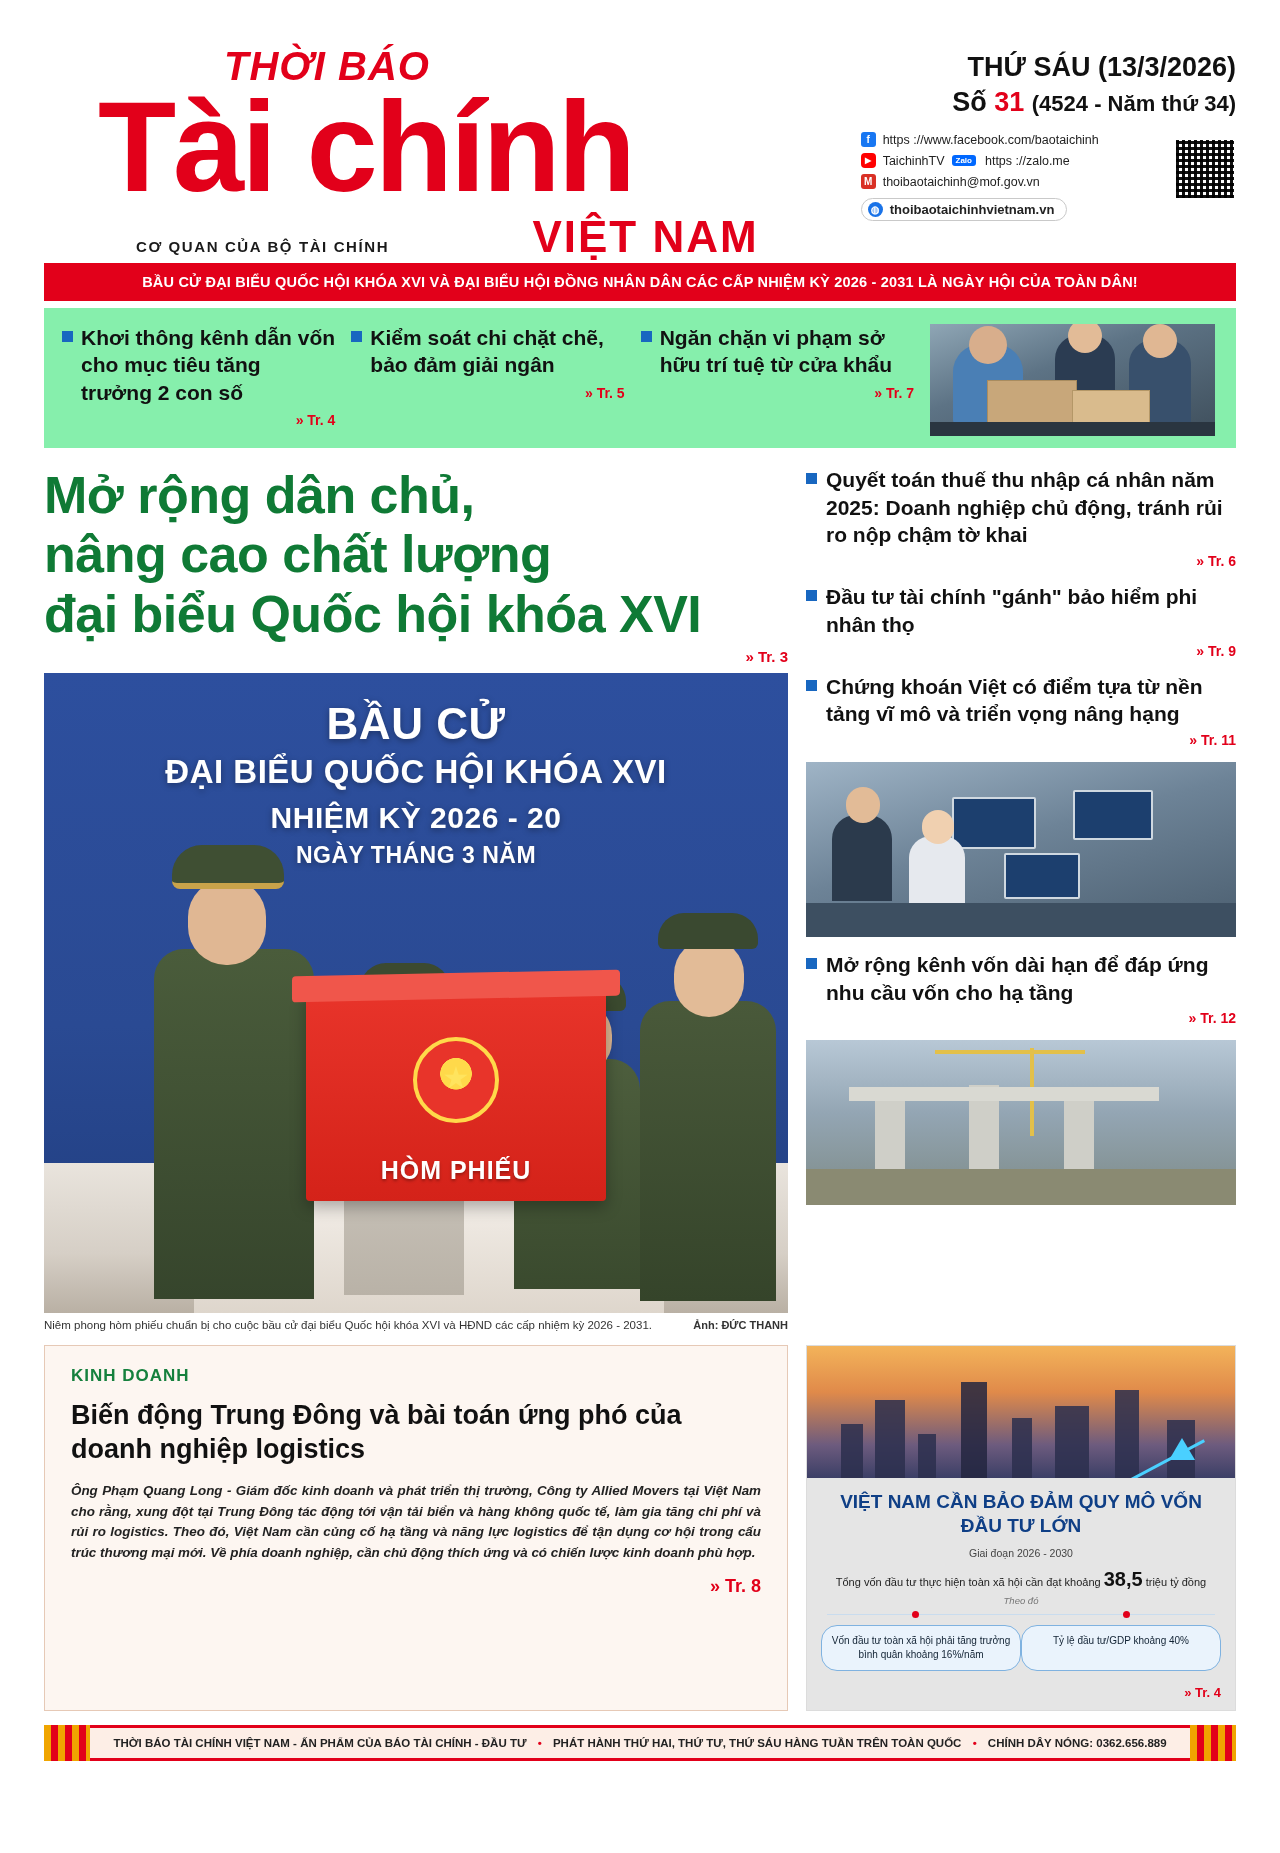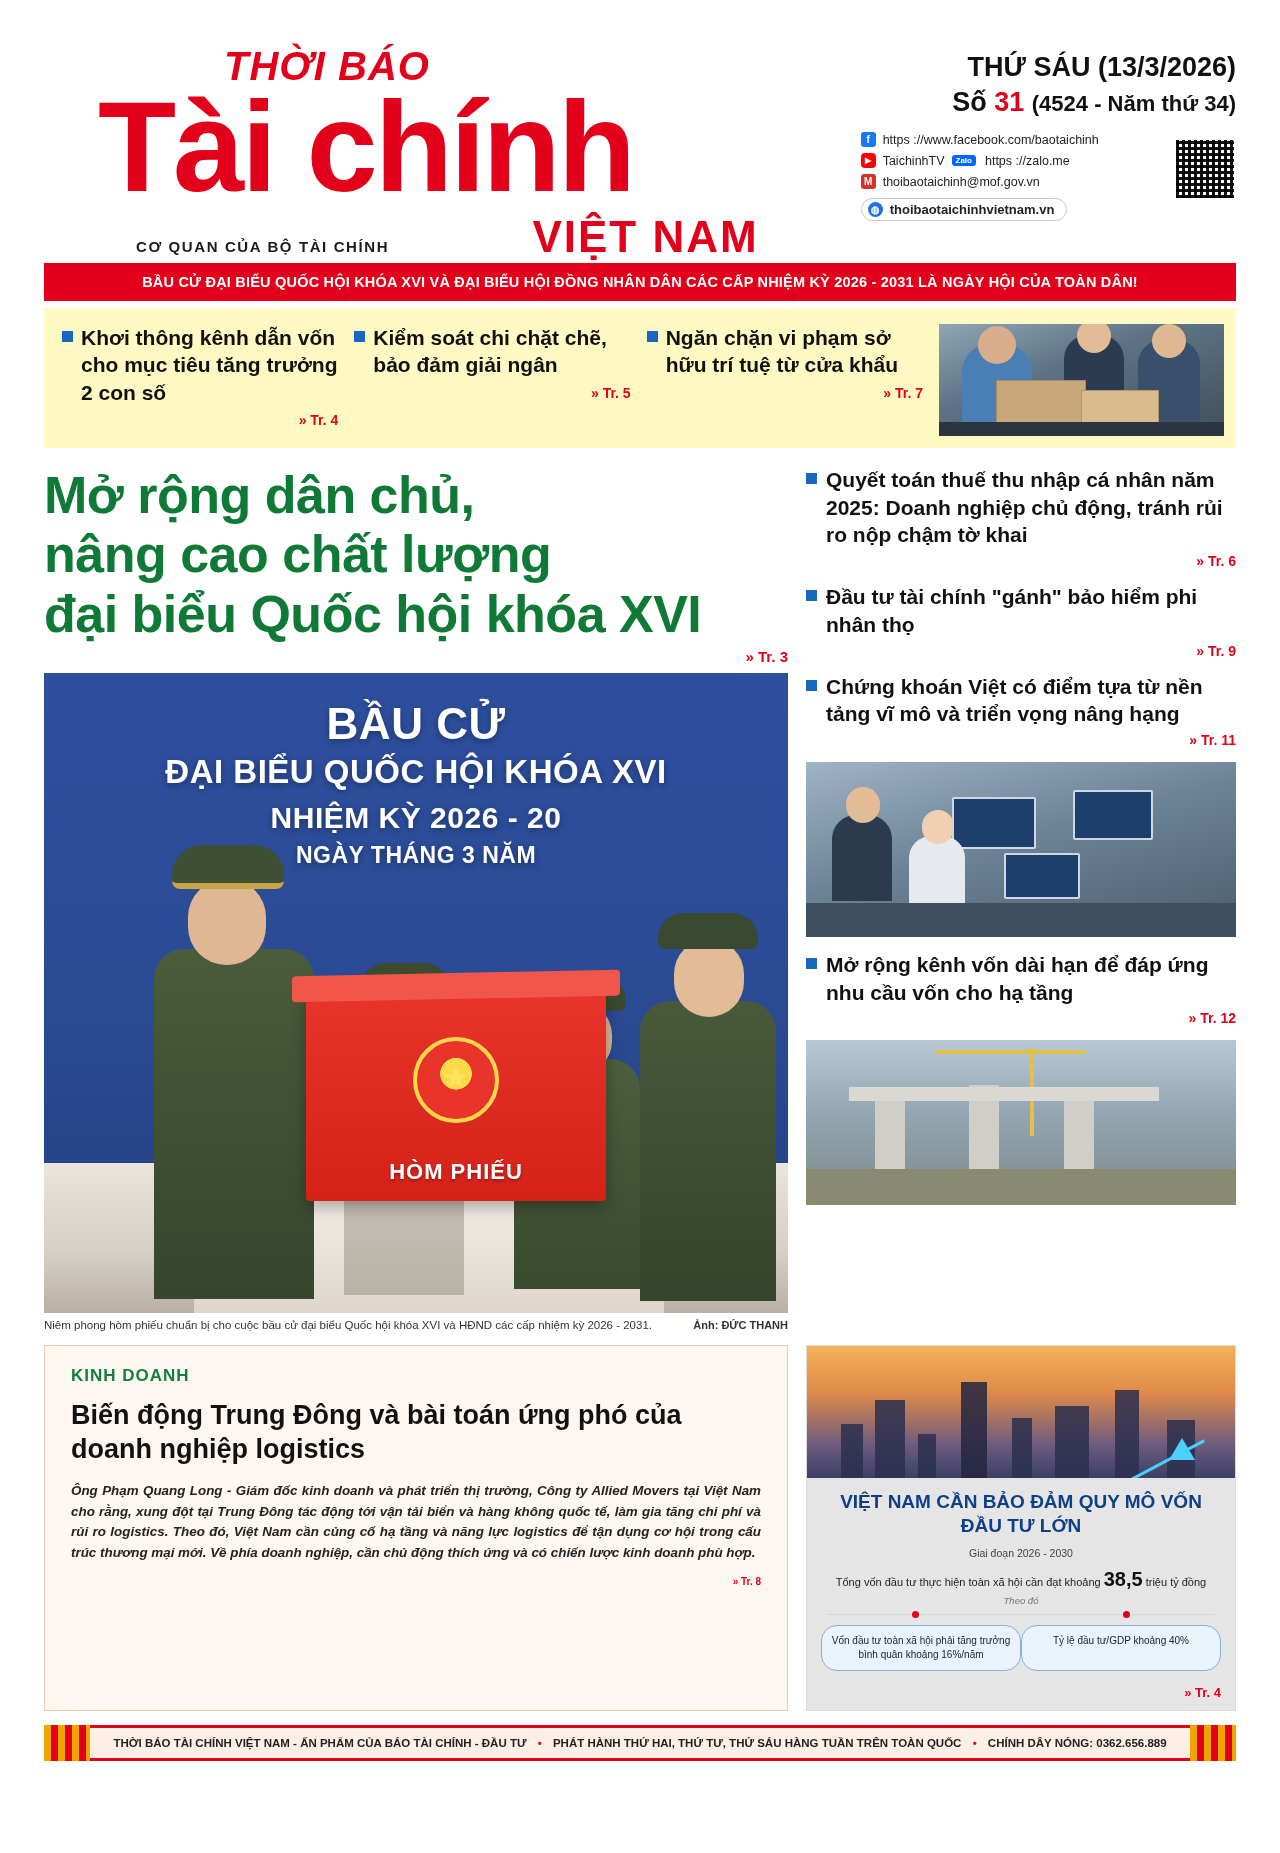--- a/index.html
+++ b/index.html
@@ -149,23 +149,23 @@
     text-align: center;
     font-size: 14.5px;
     font-weight: bold;
     letter-spacing: 0.2px;
     padding: 11px 0;
     margin-top: 8px;
   }
 
   
   .teasers {
-    background: #fef9c3;
-    display: flex;
-    padding: 16px 12px 12px 18px;
+    background: #86efac;
+    display: flex;
+    padding: 16px 21px 12px 18px;
     gap: 10px;
     height: 140px;
     margin-top: 7px;
   }
   .teaser {
     flex: 1 1 0;
     position: relative;
     padding-right: 6px;
   }
   .teaser-head {
@@ -280,21 +280,21 @@
     width:86px; height:86px; border-radius:50%;
     background: radial-gradient(circle at 50% 42%, #ffd94a 0 26%, #e8342a 27% 100%);
     border: 4px solid #ffd94a;
   }
   .emblem::after{
     content:"★"; position:absolute; left:50%; top:22px; transform:translateX(-50%);
     color:#ffe45e; font-size:30px; line-height:1;
   }
   .hom-phieu {
     position:absolute; left:0; right:0; bottom:16px; text-align:center;
-    color:#fff; font-weight:bold; font-size:22px; letter-spacing:1px;
+    color:#fff; font-weight:bold; font-size:25px; letter-spacing:1px;
     text-shadow: 0 2px 3px rgba(0,0,0,.3);
   }
   .person { position:absolute; border-radius: 30px 30px 0 0; }
   .p1 { left:110px; bottom:14px; width:160px; height:350px; background: linear-gradient(180deg,#4a5c3b 0%, #36452c 100%); }
   .p1head { position:absolute; left:34px; top:-70px; width:78px; height:86px; border-radius:38px; background:#e0b793; }
   .p1cap { position:absolute; left:18px; top:-104px; width:112px; height:44px; background:#3f4f33; border-radius:30px 30px 8px 8px; border-bottom:6px solid #c9a34a;}
   .p2 { left:300px; bottom:18px; width:120px; height:250px; background: linear-gradient(180deg,#d8d3cb 0%, #b9b2a7 100%); }
   .p2head { position:absolute; left:28px; top:-58px; width:66px; height:72px; border-radius:33px; background:#e6c6a5; }
   .p2cap { position:absolute; left:16px; top:-82px; width:90px; height:36px; background:#3c4a30; border-radius:26px 26px 6px 6px;}
   .p3 { left:470px; bottom:24px; width:126px; height:230px; background: linear-gradient(180deg,#4d5e3d 0%, #3a4a2e 100%); }
@@ -365,21 +365,21 @@
   .biz-kicker {
     color: #15803d; font-weight: bold; font-size: 17px; letter-spacing: 1px;
   }
   .biz-title {
     font-size: 27px; font-weight: bold; line-height: 1.28; margin-top: 12px; color:#111;
   }
   .biz-body {
     font-size: 13.4px; line-height: 1.55; margin-top: 14px; text-align: justify;
     font-style: italic; font-weight: bold; color:#222;
   }
-  .biz-pg { text-align:right; color:#e2001a; font-weight:bold; font-size:10px; margin-top:12px;}
+  .biz-pg { text-align:right; color:#e2001a; font-weight:bold; font-size:18px; margin-top:12px;}
 
   .promo {
     width: 430px;
     border: 1px solid #dcdcdc;
     background: #e5e5e5;
     position: relative;
     overflow: hidden;
   }
   .promo-photo {
     height: 132px;

